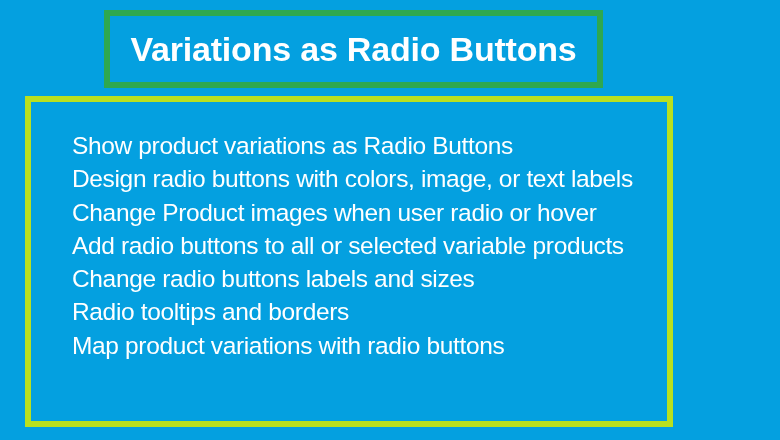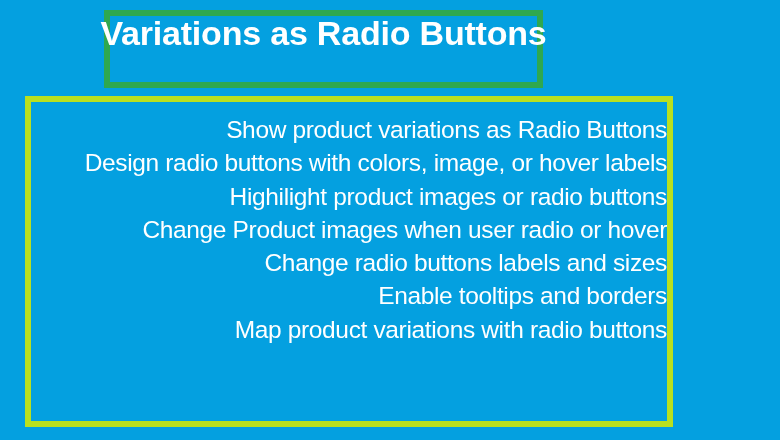--- a/index.html
+++ b/index.html
@@ -19,26 +19,26 @@
     height: 440px;
     background: #04A0E0;
     box-sizing: border-box;
   }
 
   
   .title-box {
     position: absolute;
     left: 104px;
     top: 10px;
-    width: 439px;
+    width: 499px;
     height: 78px;
     border: 6px solid #2FA84F;
     box-sizing: border-box;
     display: flex;
-    align-items: flex-start;
+    align-items: center;
     justify-content: center;
   }
 
   .title-text {
     color: #FFFFFF;
     font-family: "Liberation Sans", sans-serif;
     font-weight: bold;
     font-size: 34px;
     line-height: 1;
     letter-spacing: -0.2px;
@@ -52,23 +52,22 @@
     top: 96px;
     width: 648px;
     height: 331px;
     border: 6px solid #B9E01F;
     box-sizing: border-box;
     padding: 11px 0 0 25px;
   }
 
   .list-items {
     list-style: none;
-    margin: 0;
+    margin: 16px;
     padding: 0;
-    text-align: right;
   }
 
   .list-item {
     color: #FFFFFF;
     font-family: "Liberation Sans", sans-serif;
     font-weight: normal;
     font-size: 24.5px;
     line-height: 33.3px;
     white-space: nowrap;
     letter-spacing: -0.35px;
@@ -79,22 +78,22 @@
 
 <div class="slide">
 
   <div class="title-box">
     <div class="title-text">Variations as Radio Buttons</div>
   </div>
 
   <div class="list-box">
     <ul class="list-items">
       <li class="list-item">Show product variations as Radio Buttons</li>
-      <li class="list-item">Design radio buttons with colors, image, or hover labels</li>
-      <li class="list-item">Highilight product images or radio buttons</li>
+      <li class="list-item">Design radio buttons with colors, image, or text labels</li>
       <li class="list-item">Change Product images when user radio or hover</li>
+      <li class="list-item">Add radio buttons to all or selected variable products</li>
       <li class="list-item">Change radio buttons labels and sizes</li>
-      <li class="list-item">Enable tooltips and borders</li>
+      <li class="list-item">Radio tooltips and borders</li>
       <li class="list-item">Map product variations with radio buttons</li>
     </ul>
   </div>
 
 </div>
 
 </body></html>

